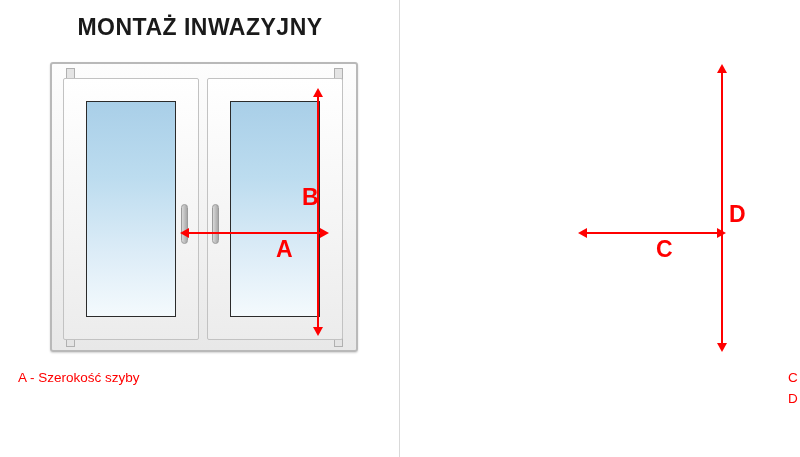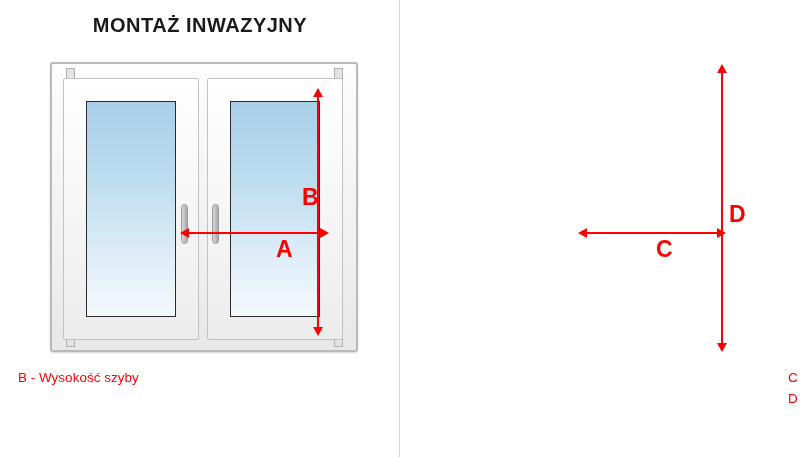--- a/index.html
+++ b/index.html
@@ -39,21 +39,21 @@
     height: 457px;
     background: #d9d9d9;
   }
 
   .panel-title {
     position: absolute;
     top: 14px;
     left: 0;
     width: 400px;
     text-align: center;
-    font-size: 20px;
+    font-size: 23px;
     font-weight: bold;
     letter-spacing: 0.5px;
     color: #1a1a1a;
   }
 
   
   .window {
     position: absolute;
     top: 62px;
     width: 308px;
@@ -213,21 +213,21 @@
     <div class="meas-label" style="left:302px; top:186px;">B</div>
 
     <div class="meas">
       <div class="meas-line-h" style="left:188px; top:232px; width:134px;"></div>
       <div class="arrow arrow-left" style="left:180px; top:228px;"></div>
       <div class="arrow arrow-right" style="left:320px; top:228px;"></div>
     </div>
     <div class="meas-label" style="left:276px; top:238px;">A</div>
 
     <div class="legend legend-left">
-      <div class="legend-row">B - Wysokość szyby</div>
+      <div class="legend-row">A - Szerokość szyby</div>
     </div>
   </div>
 
   <div class="panel panel-right">
 
 
     <div class="meas">
       <div class="meas-line-v" style="left:321px; top:72px; height:272px;"></div>
       <div class="arrow arrow-up" style="left:317px; top:64px;"></div>
       <div class="arrow arrow-down" style="left:317px; top:343px;"></div>

